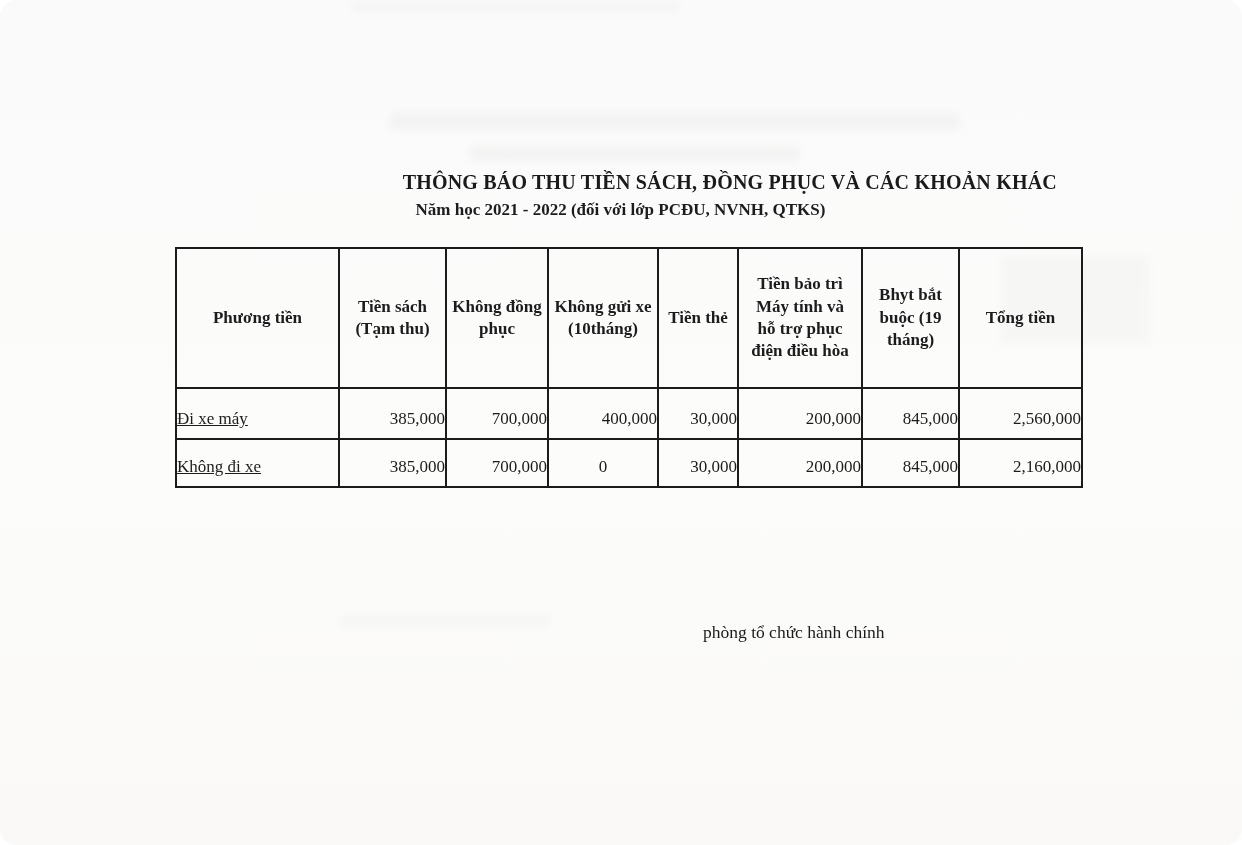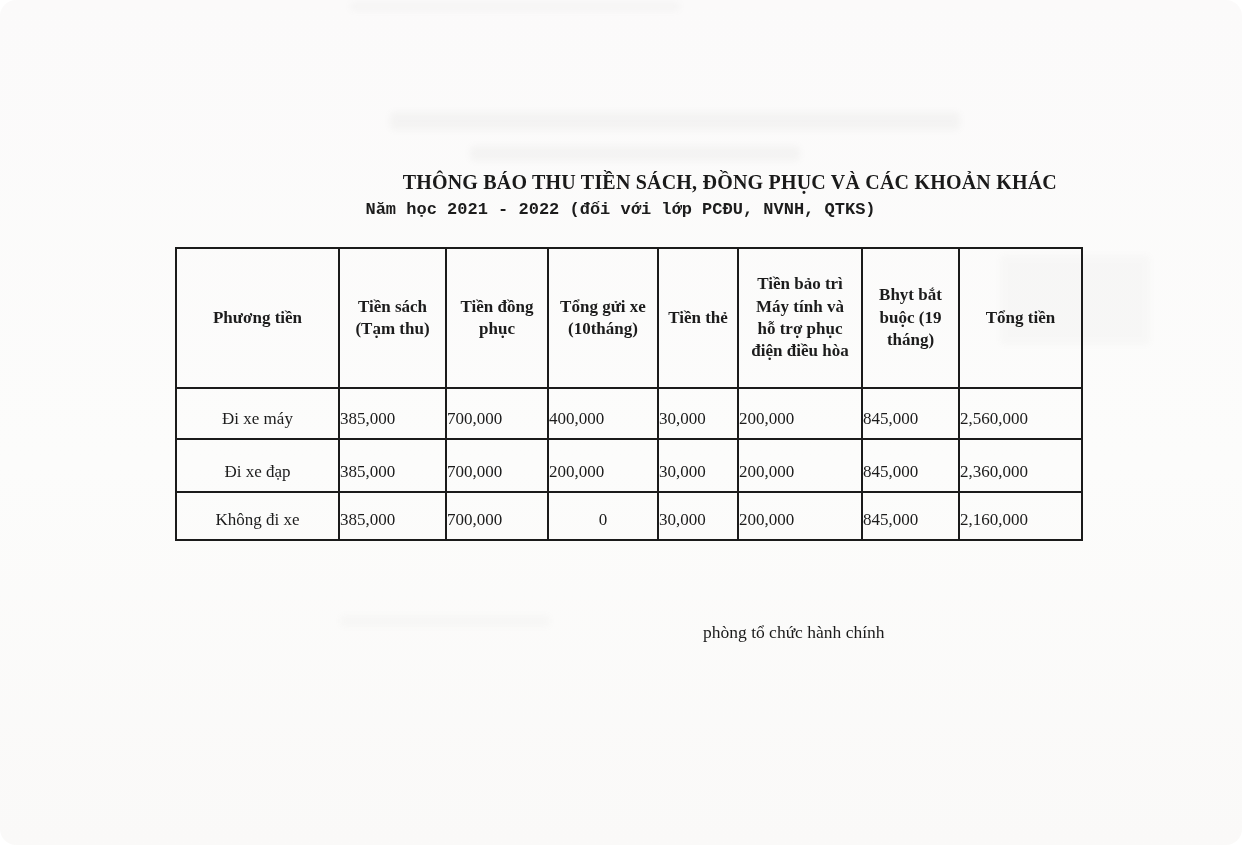--- a/index.html
+++ b/index.html
@@ -42,21 +42,20 @@
     color: #1a1a1a;
     white-space: nowrap;
   }
   .subtitle {
     position: absolute;
     left: 168px; top: 200px; width: 905px;
     text-align: center;
     font-size: 17px;
     font-weight: bold;
     color: #1c1c1c;
-    font-family: Liberation Mono, monospace;
   }
 
   table.fees {
     position: absolute;
     left: 175px; top: 247px;
     border-collapse: collapse;
     table-layout: fixed;
     width: 906px;
   }
   table.fees col.c1 { width: 163px; }
@@ -81,22 +80,22 @@
     line-height: 1.32;
     padding: 2px 3px;
   }
   table.fees tr.r1 { height: 51px; }
   table.fees tr.r2 { height: 53px; }
   table.fees tr.r3 { height: 48px; }
   table.fees td {
     vertical-align: bottom;
     padding-bottom: 9px;
   }
-  td.rowlabel { text-align: center; }
-  td.num { text-align: left; padding-right: 10px; }
+  td.rowlabel { text-align: left; text-decoration: underline; }
+  td.num { text-align: right; }
   td.numcenter { text-align: center; padding-right: 0; }
 
   .note {
     position: absolute;
     left: 183px; top: 577px;
     font-size: 17px;
     color: #222;
   }
   .note .note-label {
     font-style: italic;
@@ -133,23 +132,23 @@
       <col class="c5">
         <col class="c6">
         <col class="c7">
         <col class="c8">
     </colgroup>
     <tbody>
       <tr class="hdr">
         <th>Phương tiền</th>
         <th>Tiền sách
 (Tạm thu)</th>
-        <th>Tiền đồng
+        <th>Không đồng
 phục</th>
-        <th>Tổng gửi xe
+        <th>Không gửi xe
 (10tháng)</th>
         <th>Tiền thẻ</th>
         <th>Tiền bảo trì
 Máy tính và
 hỗ trợ phục
 điện điều hòa</th>
         <th>Bhyt bắt
 buộc (19
 tháng)</th>
         <th>Tổng tiền</th>
@@ -157,30 +156,20 @@
       <tr class="r1">
         <td class="rowlabel">Đi xe máy</td>
         <td class="num">385,000</td>
         <td class="num">700,000</td>
         <td class="num">400,000</td>
         <td class="num">30,000</td>
         <td class="num">200,000</td>
         <td class="num">845,000</td>
         <td class="num">2,560,000</td>
       </tr>
-      <tr class="r2">
-        <td class="rowlabel">Đi xe đạp</td>
-        <td class="num">385,000</td>
-        <td class="num">700,000</td>
-        <td class="num">200,000</td>
-        <td class="num">30,000</td>
-        <td class="num">200,000</td>
-        <td class="num">845,000</td>
-        <td class="num">2,360,000</td>
-      </tr>
       <tr class="r3">
         <td class="rowlabel">Không đi xe</td>
         <td class="num">385,000</td>
         <td class="num">700,000</td>
         <td class="numcenter">0</td>
         <td class="num">30,000</td>
         <td class="num">200,000</td>
         <td class="num">845,000</td>
         <td class="num">2,160,000</td>
       </tr>

